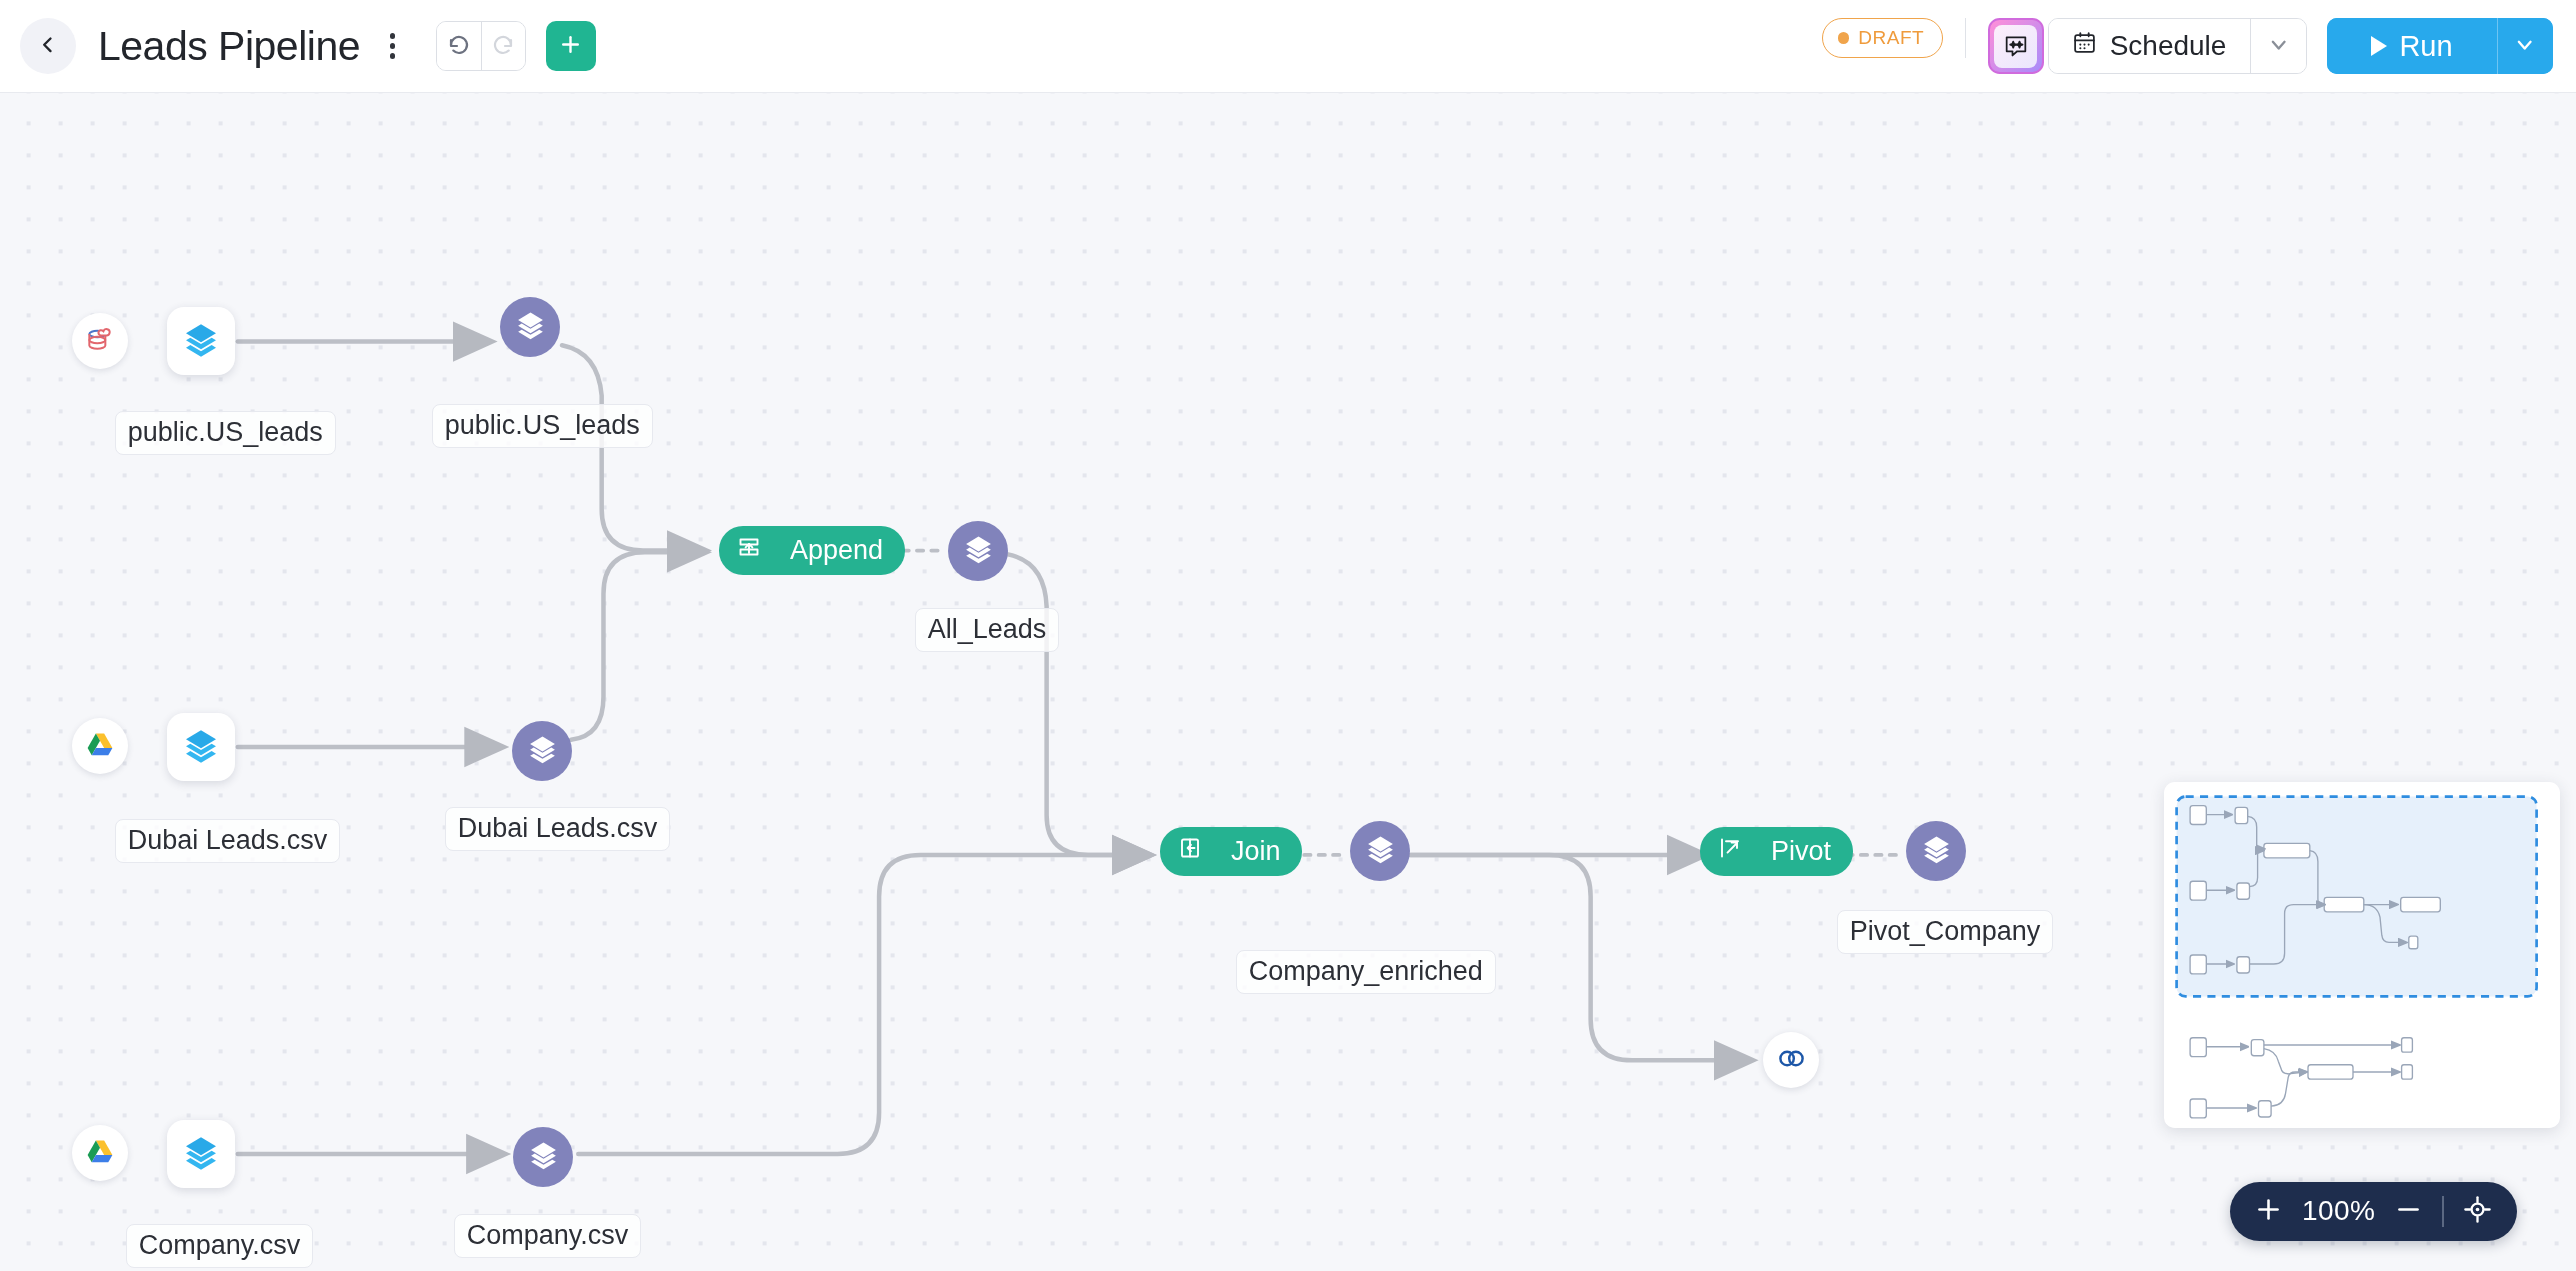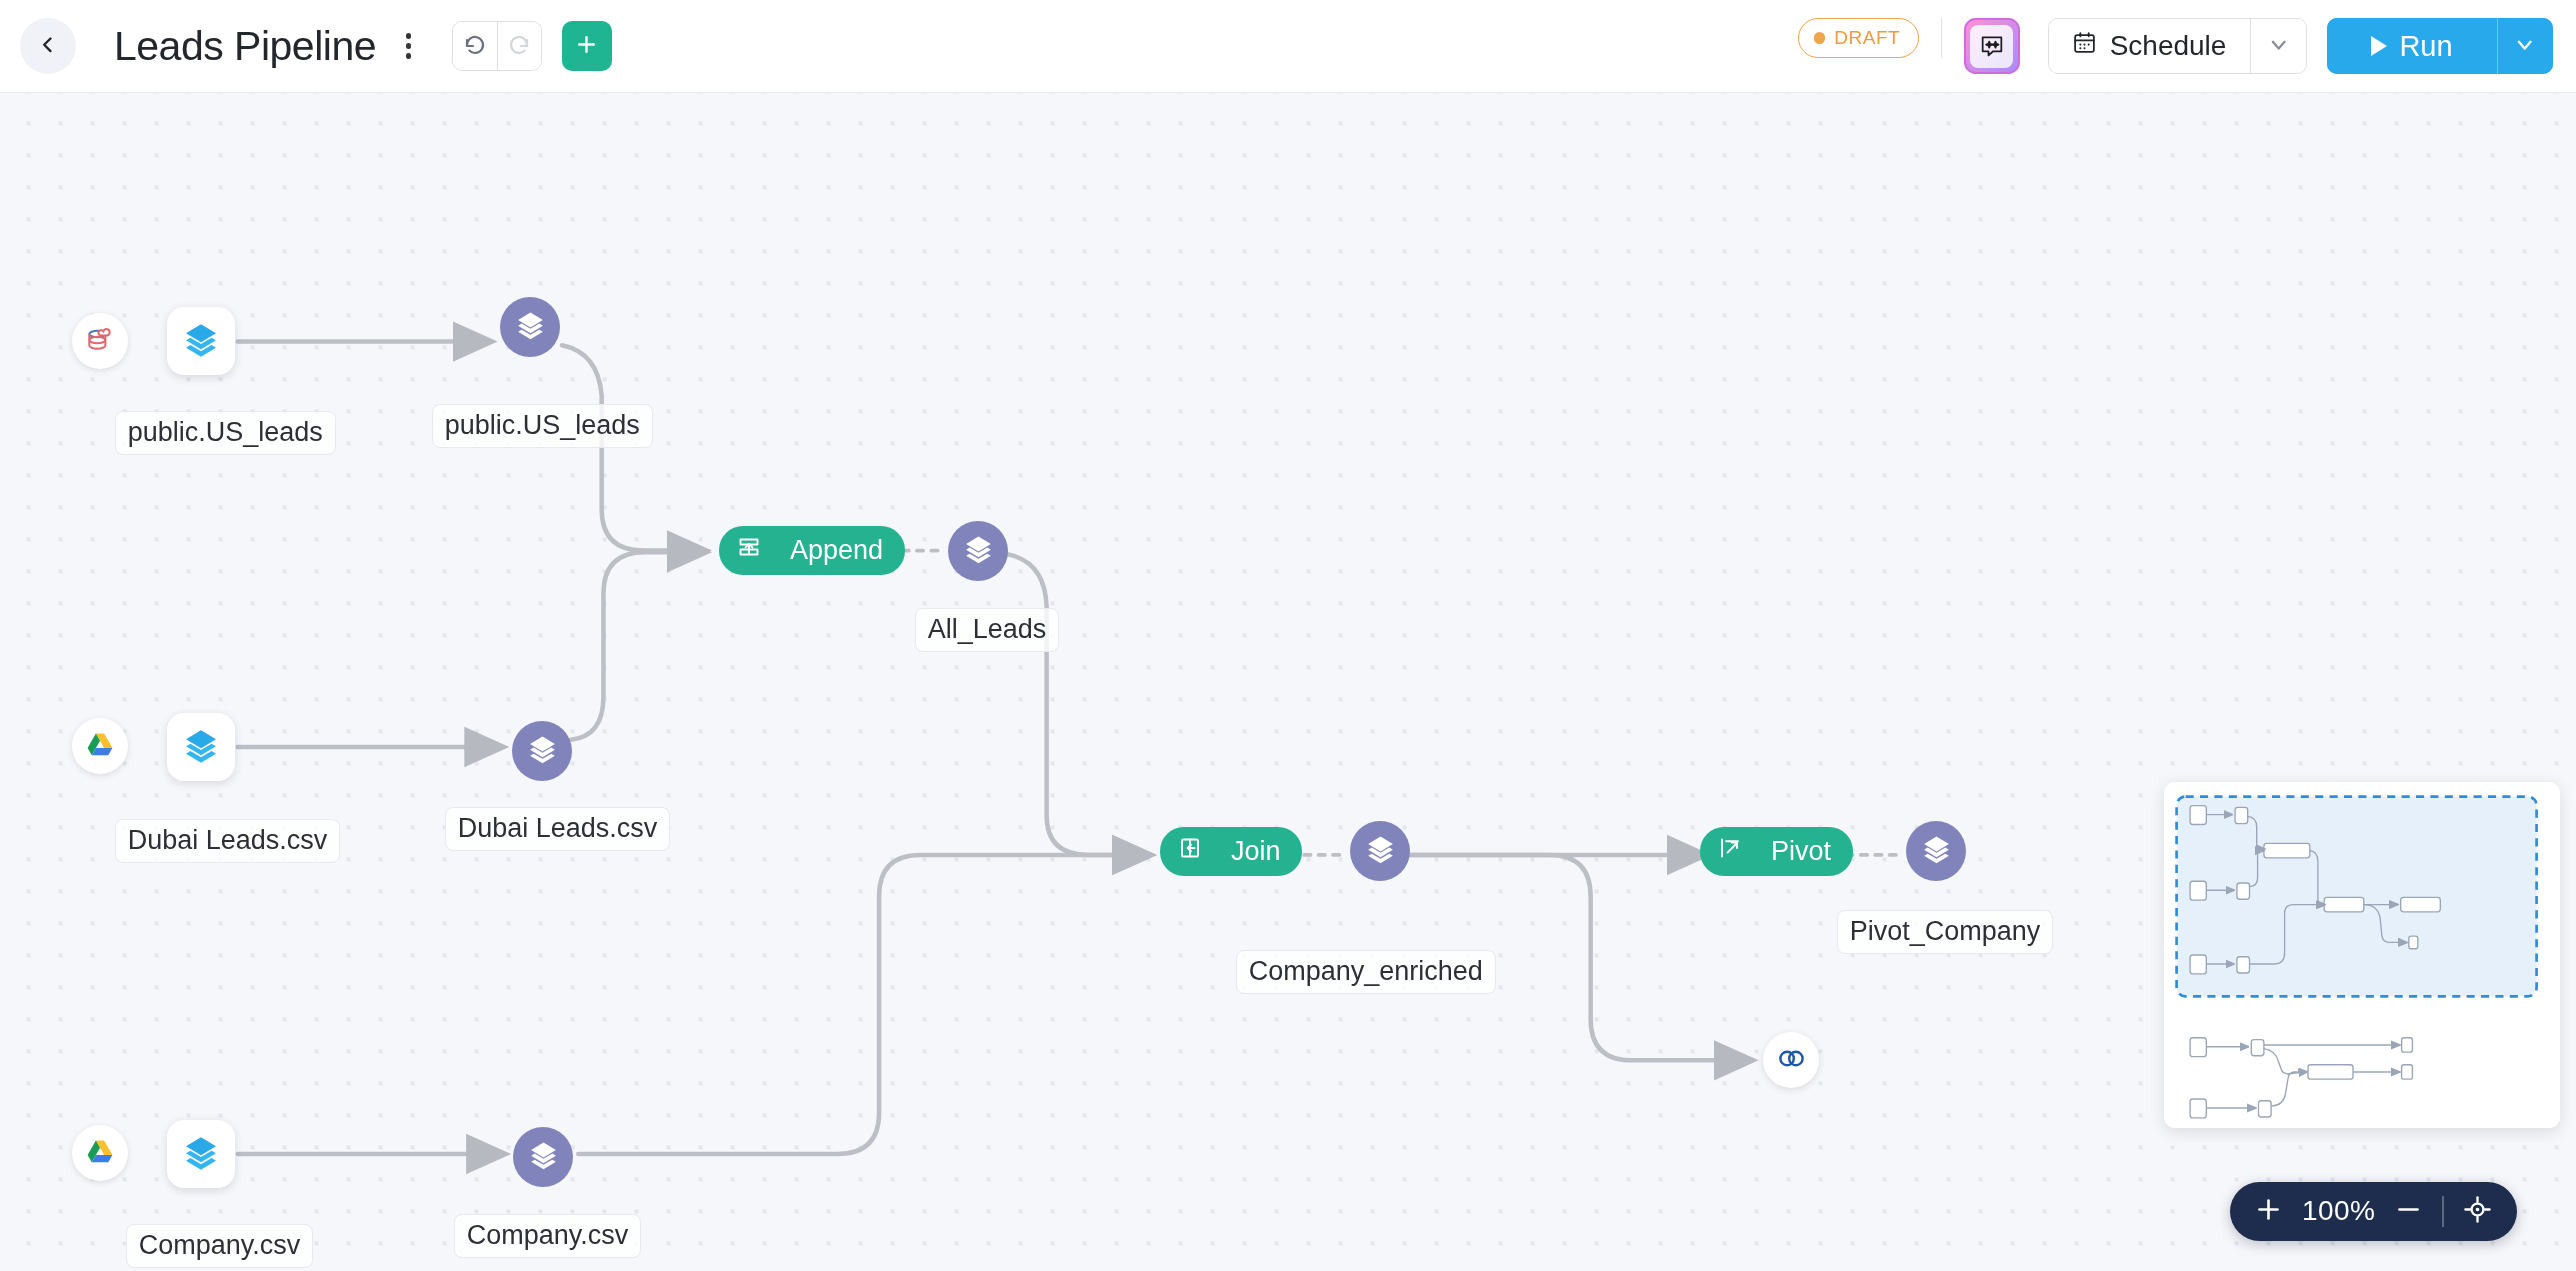--- a/index.html
+++ b/index.html
@@ -22,21 +22,21 @@
   .hdr-left { display: flex; align-items: center; padding-left: 20px; }
   .back-btn {
     width: 56px; height: 56px; border-radius: 50%;
     background: #f1f2f7; border: none;
     display: flex; align-items: center; justify-content: center;
     cursor: pointer;
   }
   .back-btn svg { width: 21.6px; height: 21.6px; }
   .page-title {
     font-size: 41px; color: #23262c; font-weight: 400;
-    margin-left: 38px; letter-spacing: -0.5px; white-space: nowrap;
+    margin-left: 22px; letter-spacing: -0.5px; white-space: nowrap;
   }
   .kebab-btn {
     width: 40px; height: 50px; background: none; border: none;
     display: flex; flex-direction: column; align-items: center;
     justify-content: center; gap: 4.5px; cursor: pointer; margin-left: 12.6px;
   }
   .kebab-btn i { width: 5.4px; height: 5.4px; border-radius: 50%; background: #32353c; display:block;}
 
   .undo-group {
     margin-left: 23.4px; display: flex;
@@ -78,21 +78,21 @@
     background-image: linear-gradient(135deg,#ff8fd8,#a78bfa);
   }
   .ai-btn-inner {
     width: 100%; height: 100%; border-radius: 8px;
     background: linear-gradient(140deg,#fdeefb 0%,#eae6fd 100%);
     display: flex; align-items: center; justify-content: center;
   }
   .ai-btn svg { width: 28px; height: 28px; }
 
   .sched-group {
-    margin-left: 28px; display: flex; height: 56px;
+    margin-left: 4px; display: flex; height: 56px;
     border: 1.4px solid #dcdfe5; border-radius: 10px; background:#fff; overflow:hidden;
   }
   .sched-main {
     display: flex; align-items: center; gap: 12.6px;
     padding: 0 23.4px; background: #fff; border: none; cursor: pointer;
     font-size: 28px; color: #23262c; white-space: nowrap;
     font-family: "Liberation Sans", sans-serif;
   }
   .sched-main svg { width: 25px; height: 25px; }
   .sched-caret {

